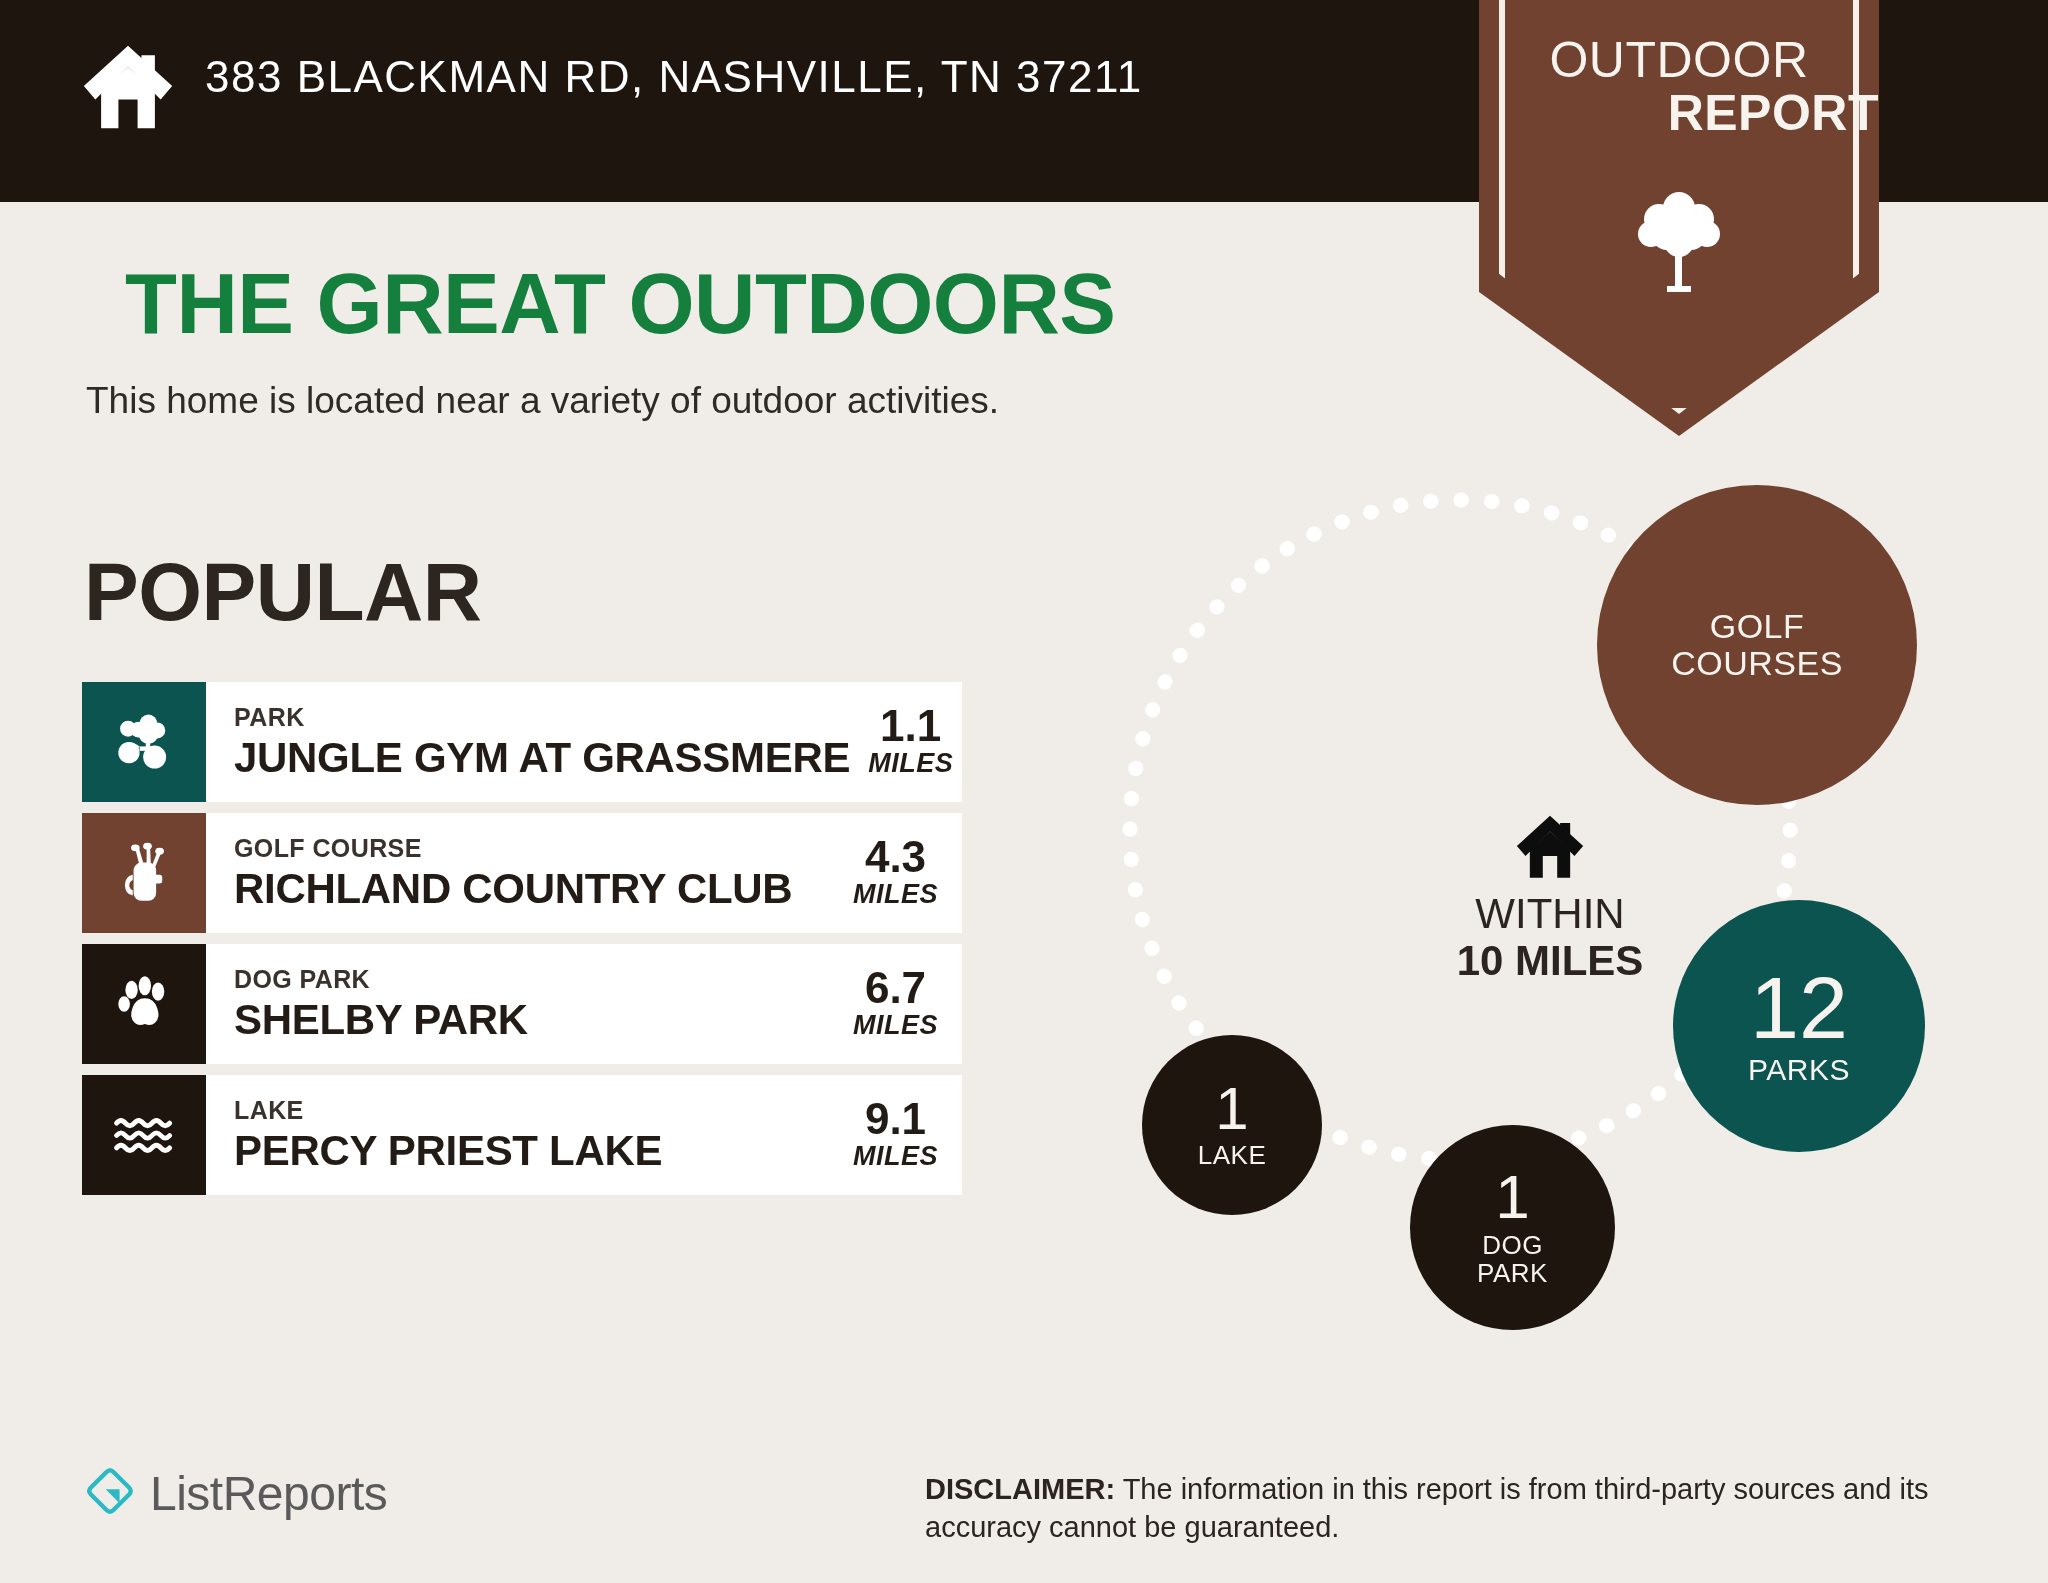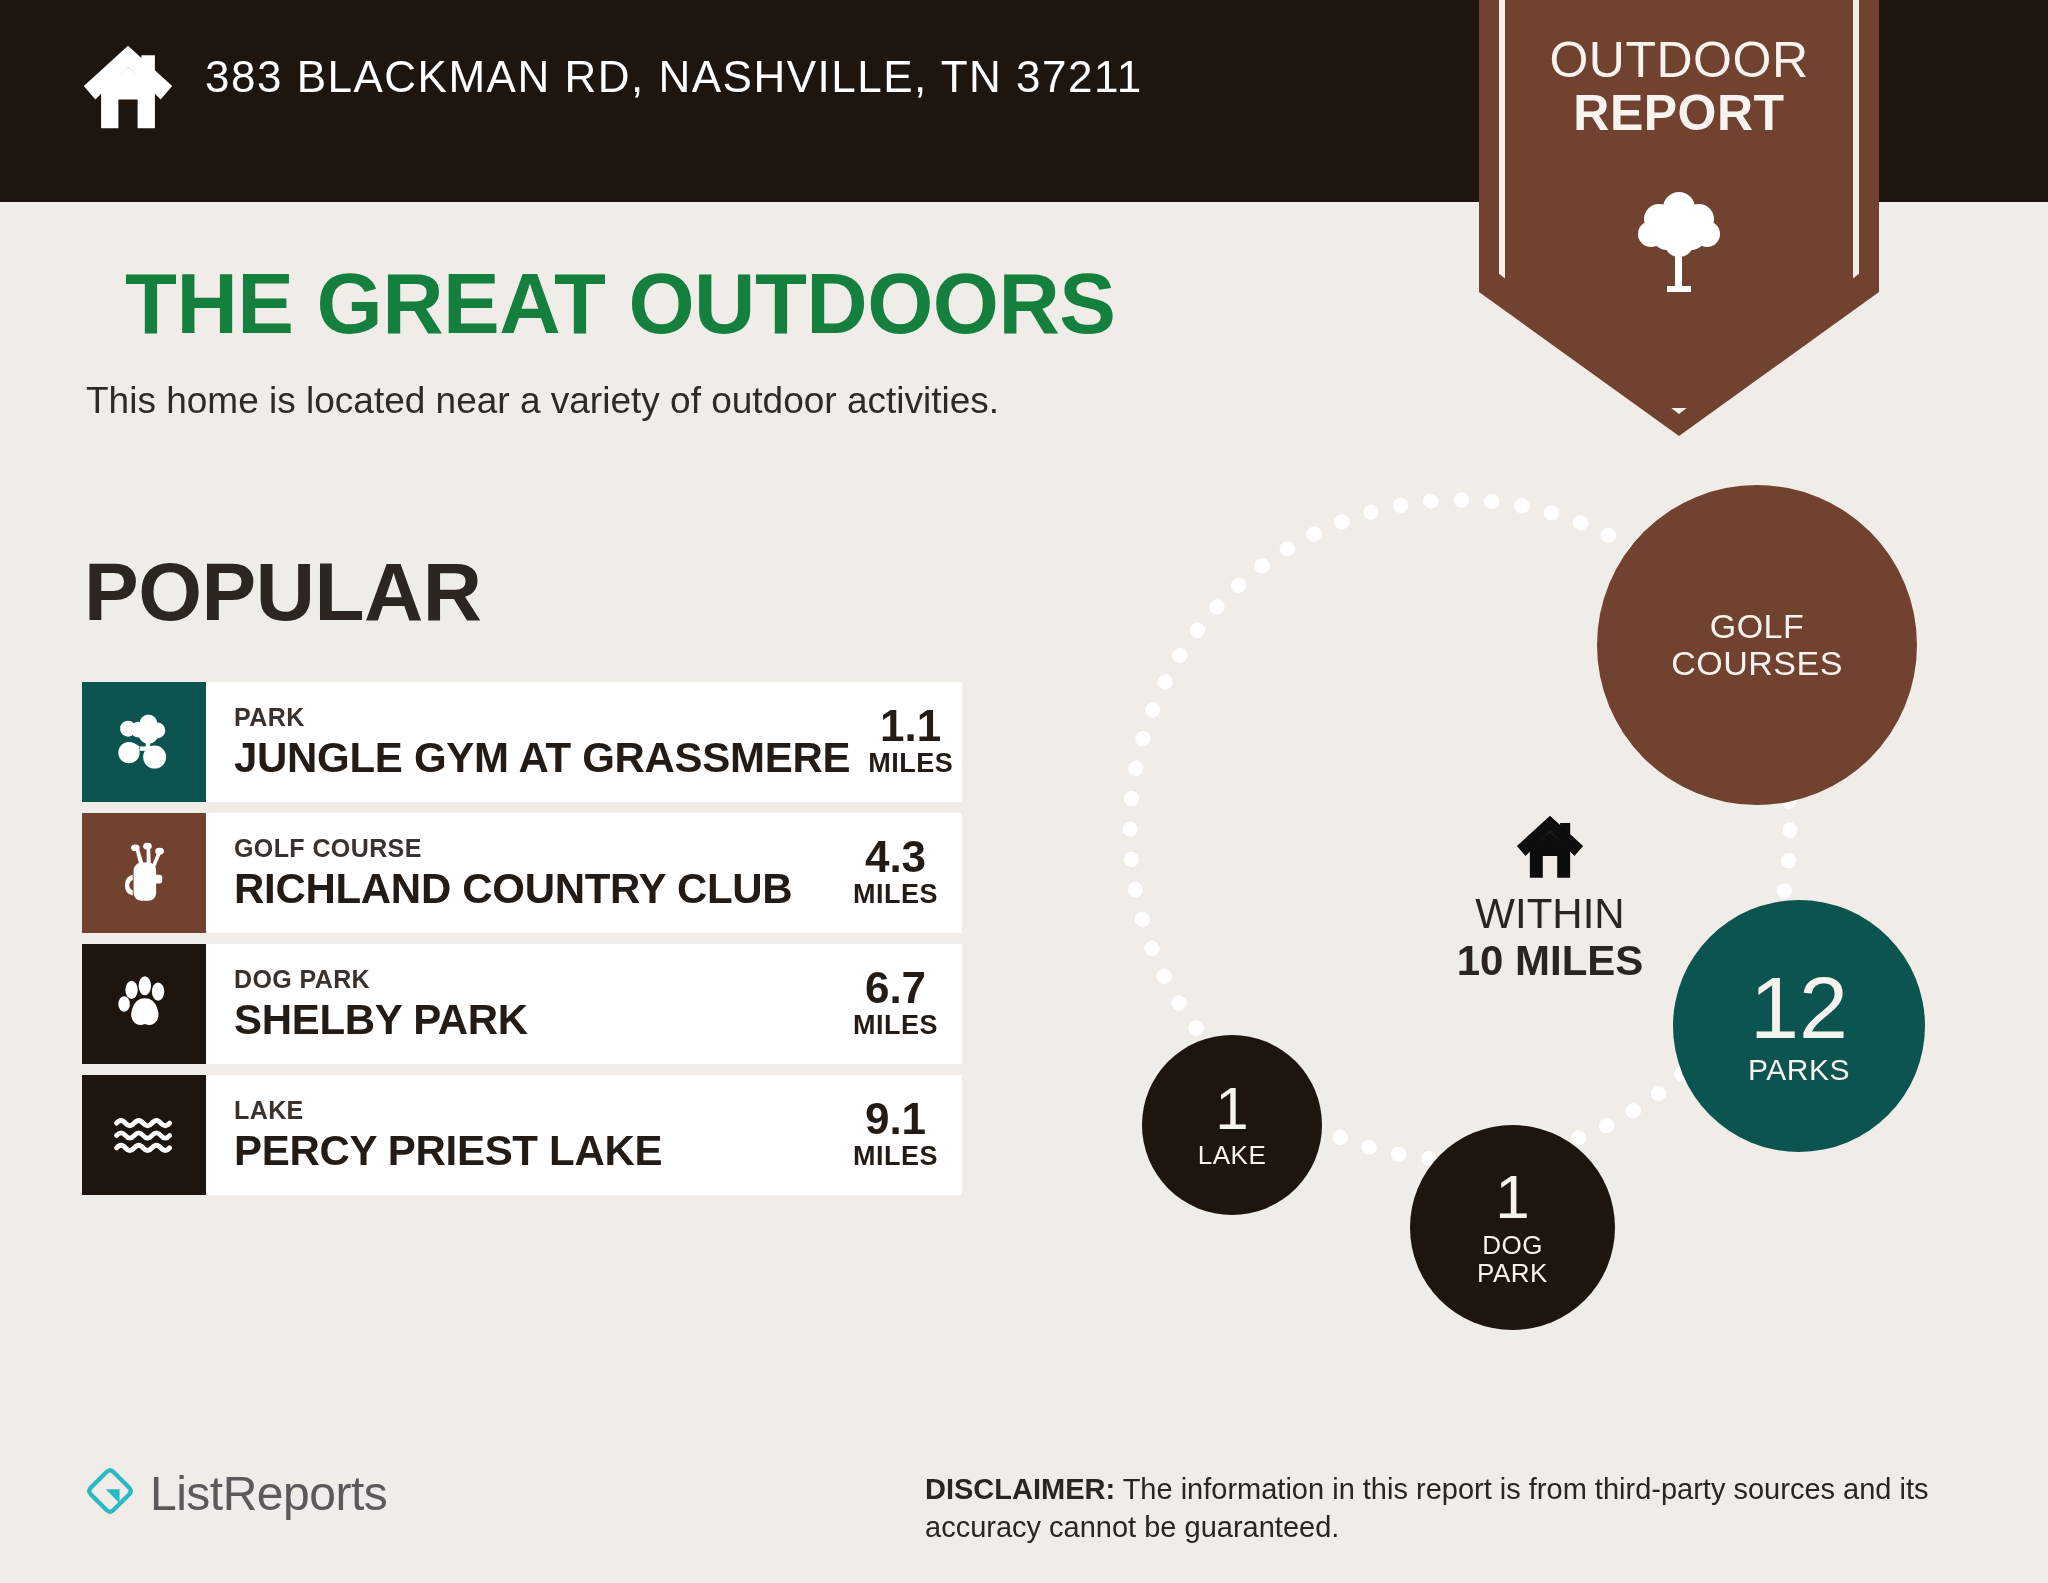--- a/index.html
+++ b/index.html
@@ -63,21 +63,21 @@
   .badge-text {
     position: absolute;
     left: 0; right: 0; top: 48px;
     text-align: center;
     color: #f7f3ee;
     font-size: 50px;
     line-height: 1.06;
     letter-spacing: 0.5px;
   }
   .badge-text .l1 { font-weight: 400; display:block; }
-  .badge-text .l2 { font-weight: 700; display:block; }
+  .badge-text .l2 { font-weight: 700; display:block;text-align:right; }
   .badge-tree {
     position: absolute;
     left: 50%; top: 200px;
     transform: translateX(-50%);
     width: 86px; height: 106px;
   }
 
   
   .title {
     position: absolute;
@@ -160,20 +160,21 @@
     font-weight: 700;
     color: #231c16;
     line-height: 1;
   }
   .row-dist-unit {
     font-size: 27px;
     font-weight: 700;
     color: #231c16;
     letter-spacing: 0.5px;
     line-height: 1.15;
+    font-style: italic;
   }
 
   
   .diagram {
     position: absolute;
     left: 1060px; top: 470px;
     width: 930px; height: 900px;
   }
   .dotted-ring {
     position: absolute;

